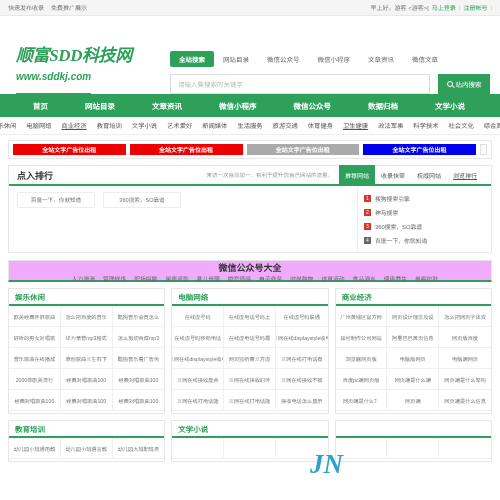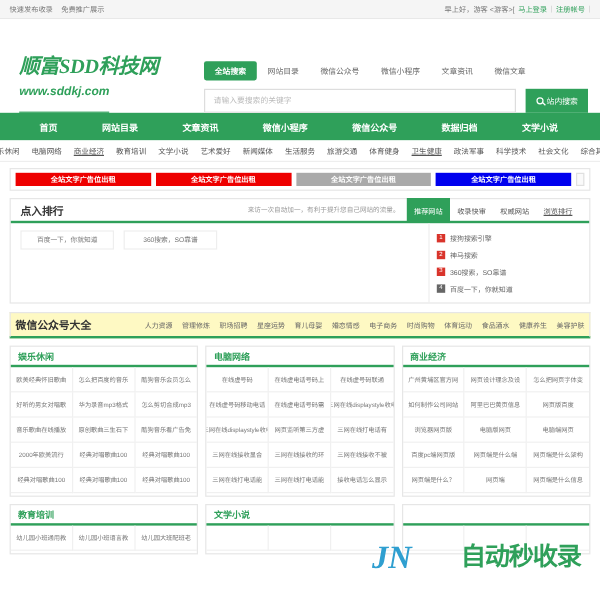--- a/index.html
+++ b/index.html
@@ -257,26 +257,27 @@
     align-items: center;
     justify-content: center;
     flex: 0 0 auto;
   }
   .rank-num.dark { background: #666; }
 
   
   .wx-head {
     margin: 7px 8px 0 8px;
     border: 1px solid #e6e6e6;
-    background: #fef9c3;
+    background: #f0abfc;
     height: 22px;
     display: flex;
     align-items: center;
     padding: 0 4px;
     border-bottom: 2px solid #2fa05a;
+    flex-direction: column;
   }
   .wx-title { font-size: 9px; font-weight: bold; color: #333; white-space: nowrap; }
   .wx-tags {
     flex: 1;
     display: flex;
     justify-content: flex-end;
     gap: 8px;
     padding-left: 10px;
   }
   .wx-tags a { font-size: 5.8px; color: #666; text-decoration: none; white-space: nowrap; }
@@ -327,21 +328,20 @@
   
   .watermark {
     position: absolute;
     left: 310px;
     top: 438px;
     width: 190px;
     height: 52px;
     pointer-events: none;
     display: flex;
     align-items: center;
-    gap: 41px;
   }
   .wm-logo {
     font-size: 27px;
     font-weight: bold;
     color: #2f9fd0;
     font-style: italic;
     line-height: 1;
     font-family: "Liberation Serif", serif;
   }
   .wm-text {
@@ -594,14 +594,13 @@
     <div class="card-grid">
       <div class="card-cell"></div>
       <div class="card-cell"></div>
       <div class="card-cell"></div>
     </div>
   </div>
 </div>
 
 <div class="watermark">
   <div class="wm-logo">JN</div>
-  <div class="wm-text">自动秒收录</div>
 </div>
 
 </body></html>

